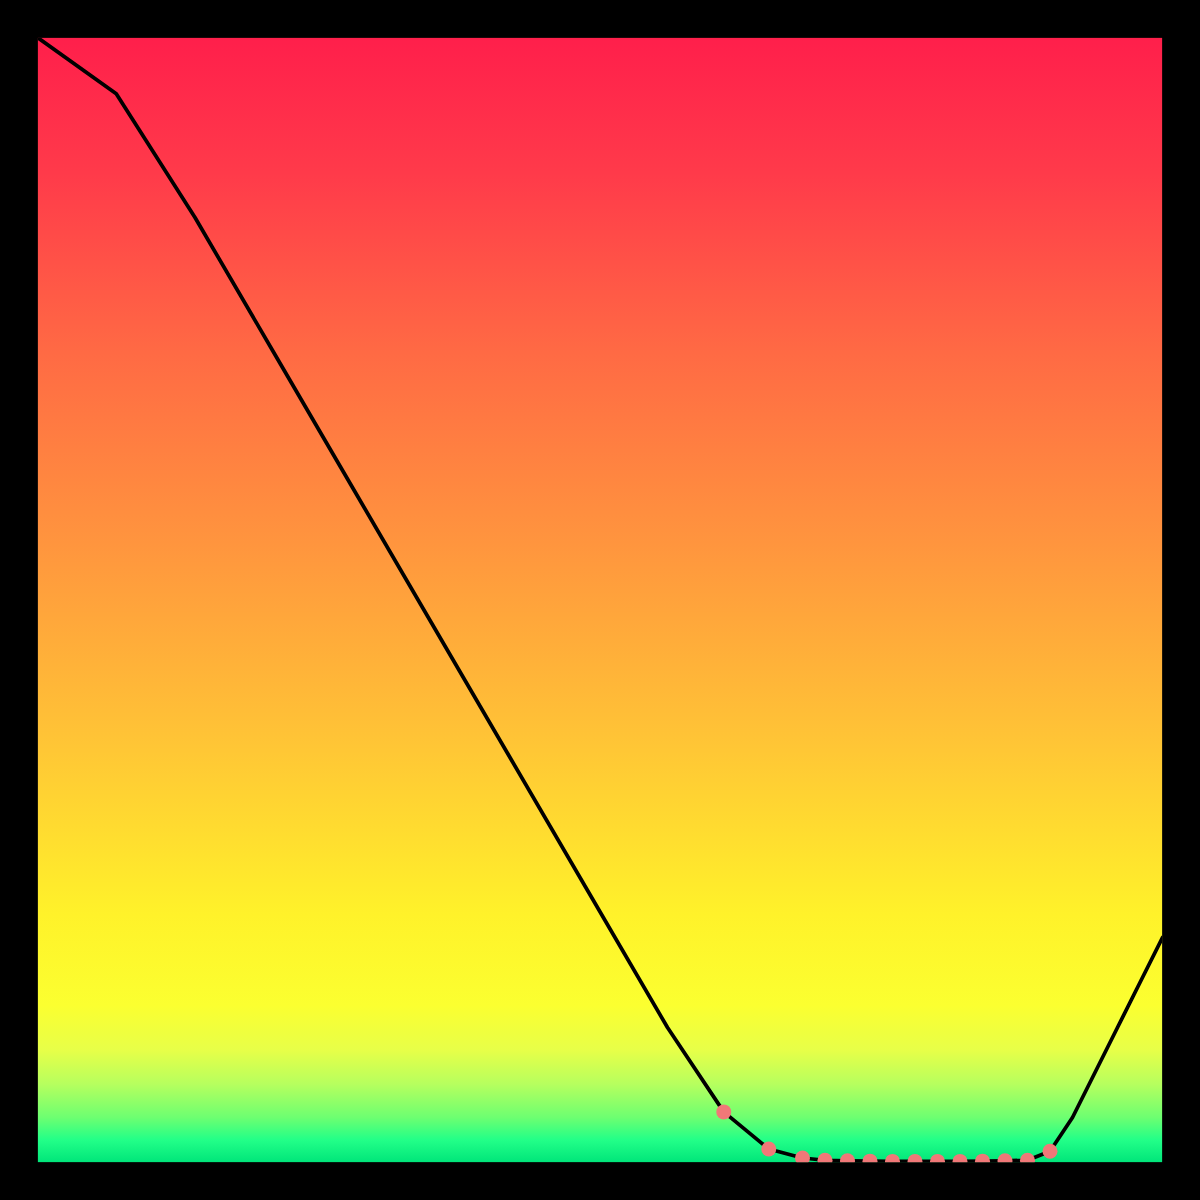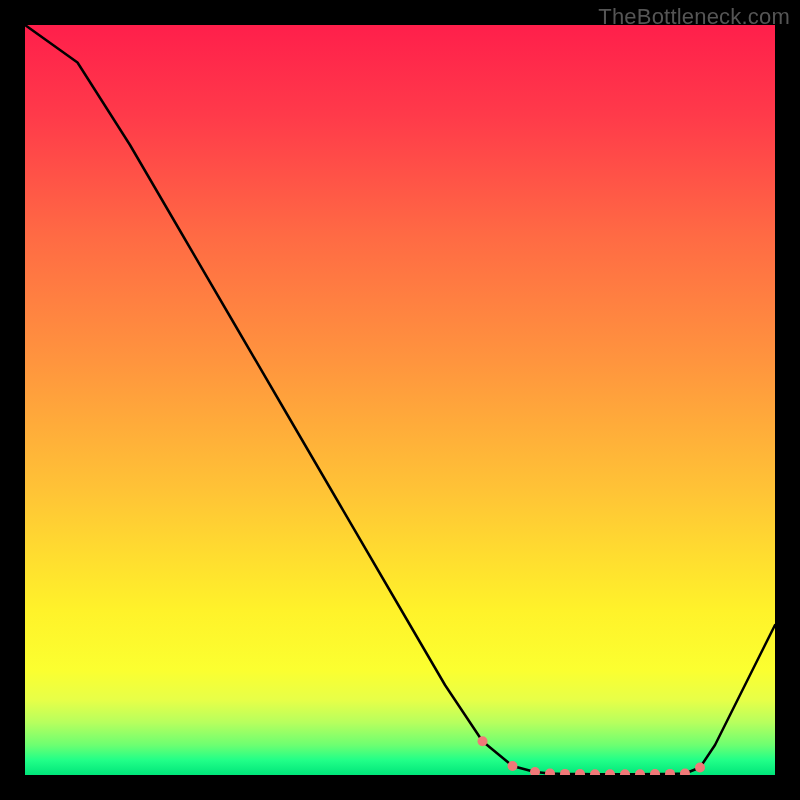--- a/index.html
+++ b/index.html
@@ -49,21 +49,20 @@
   }
   .marker {
     fill: #f07878;
     stroke: none;
   }
 </style>
 </head>
 <body>
 <div class="frame">
 
-  <div class="watermark">TheBottleneck.com</div>
 
   <div class="plot-area">
     <svg id="chart-svg" viewBox="0 0 750 750" preserveAspectRatio="none">
       <defs>
 
         <linearGradient id="bg-grad" x1="0" y1="0" x2="0" y2="1">
           <stop offset="0%" stop-color="#ff1f4b"></stop>
           <stop offset="12%" stop-color="#ff3a4a"></stop>
           <stop offset="28%" stop-color="#ff6a44"></stop>
           <stop offset="45%" stop-color="#ff953e"></stop>

